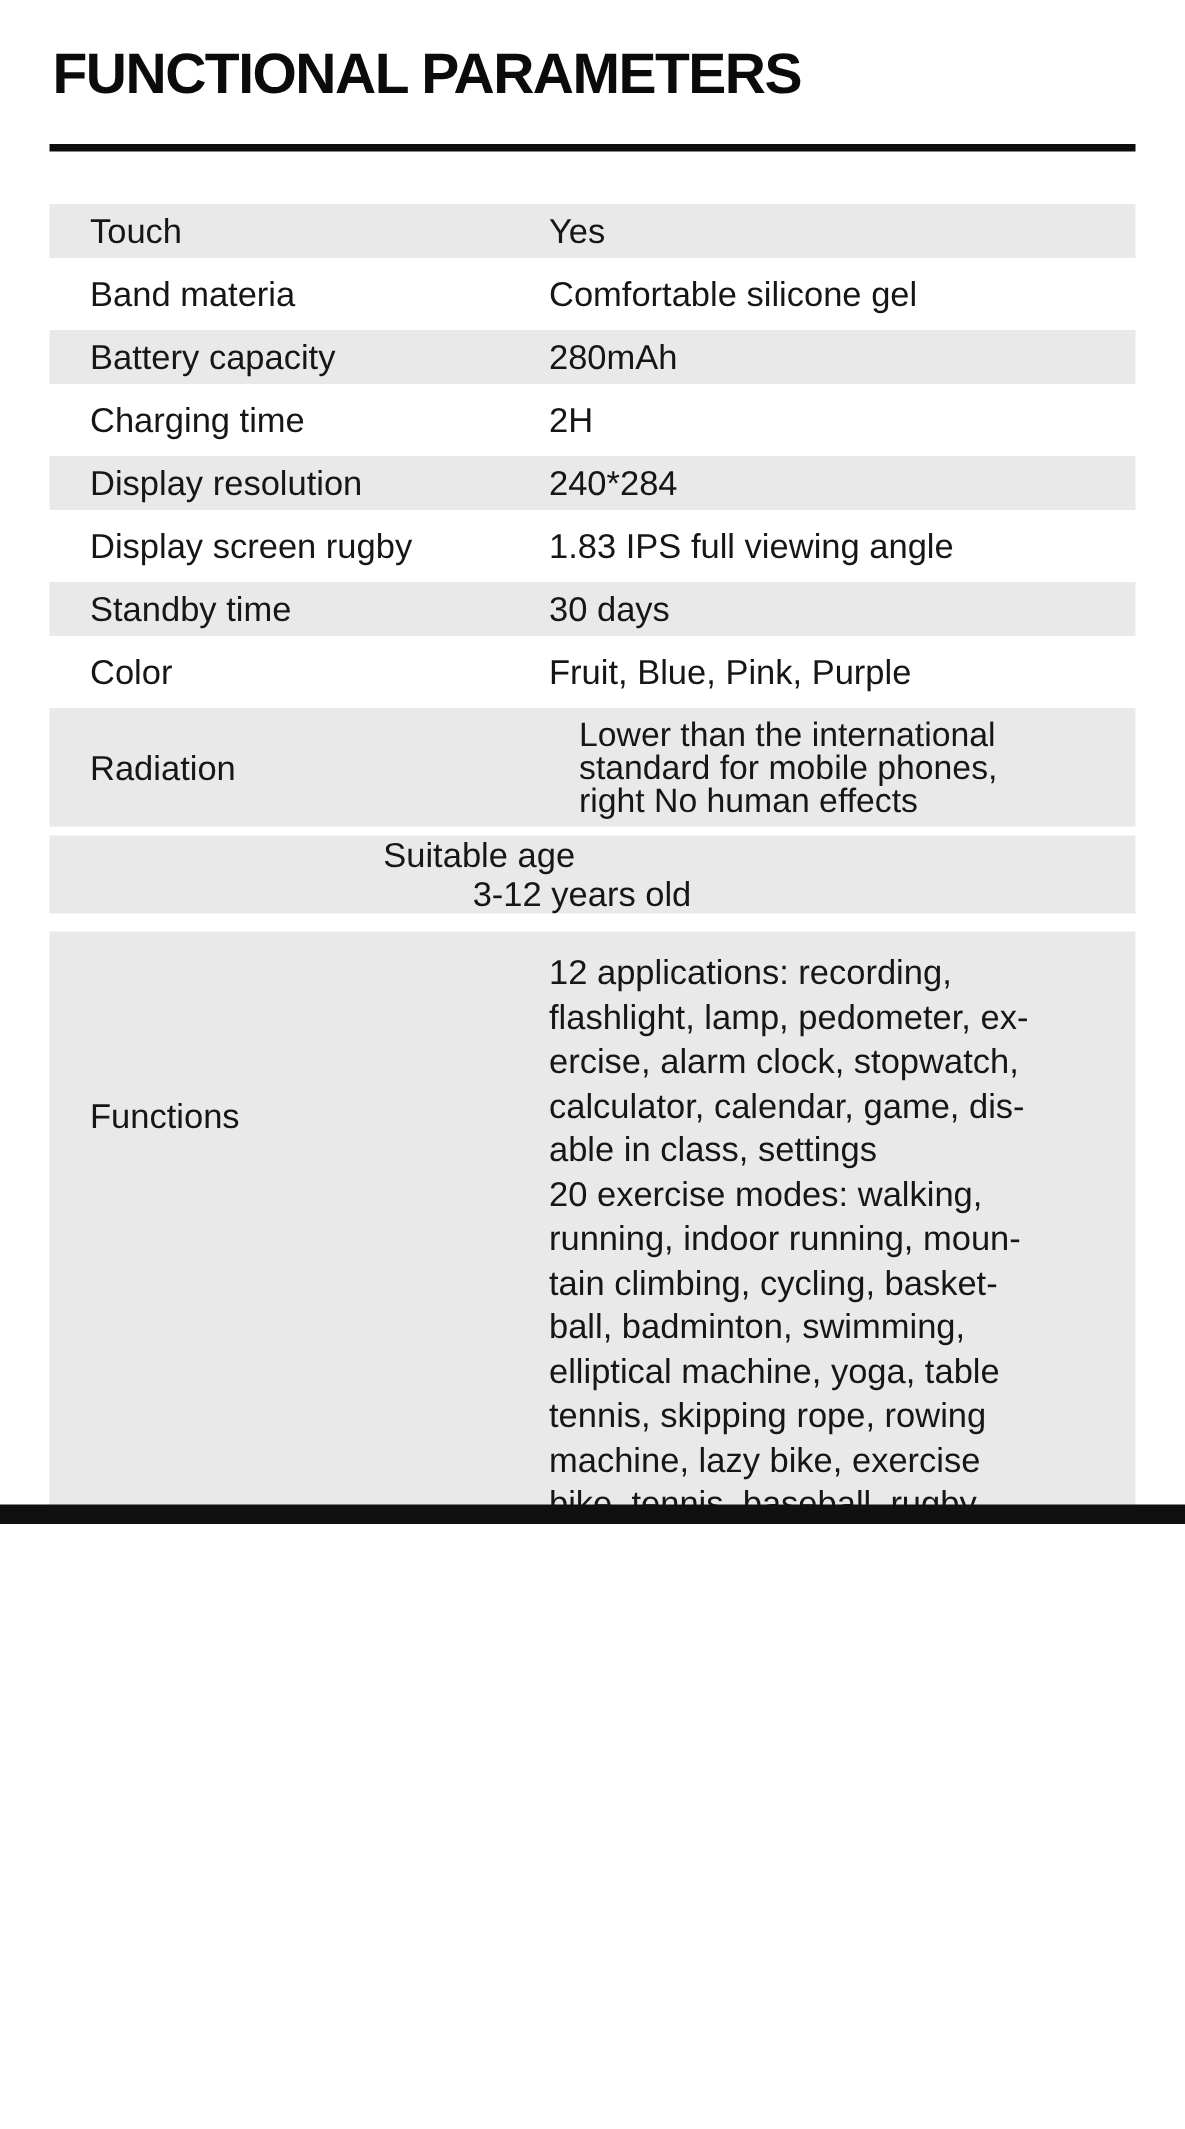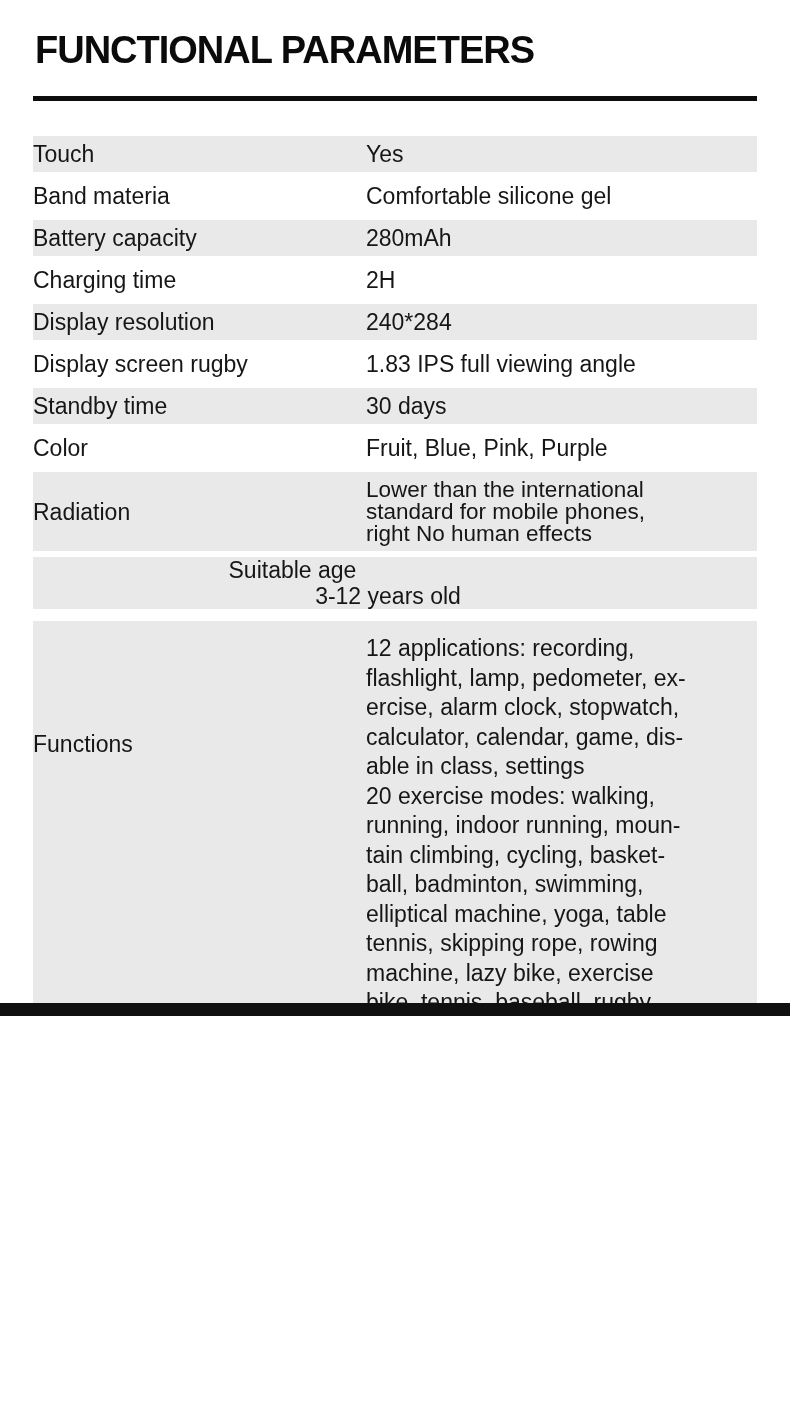--- a/index.html
+++ b/index.html
@@ -41,28 +41,29 @@
     min-height:36px;
     margin-bottom:6px;
     font-size:23px;
     line-height:26px;
   }
   .spec-row.shaded{background:var(--shade);}
   .spec-label{
     width:333px;
     flex-shrink:0;
     box-sizing:border-box;
+    padding-left:27px;
   }
   .spec-value{
     flex:1;
     padding-right:14px;
     white-space:pre-line;
   }
   
-  .spec-row.radiation{min-height:79px;}
+  .spec-row.radiation{min-height:79px;gap:20px;}
   .spec-row.radiation .spec-value{
     font-size:22.5px;
     line-height:22px;
     padding-top:6px;
     padding-bottom:6px;
   }
   
   .spec-row.suitable-age{min-height:45px;flex-direction:column;}
   
   .spec-row.functions{

